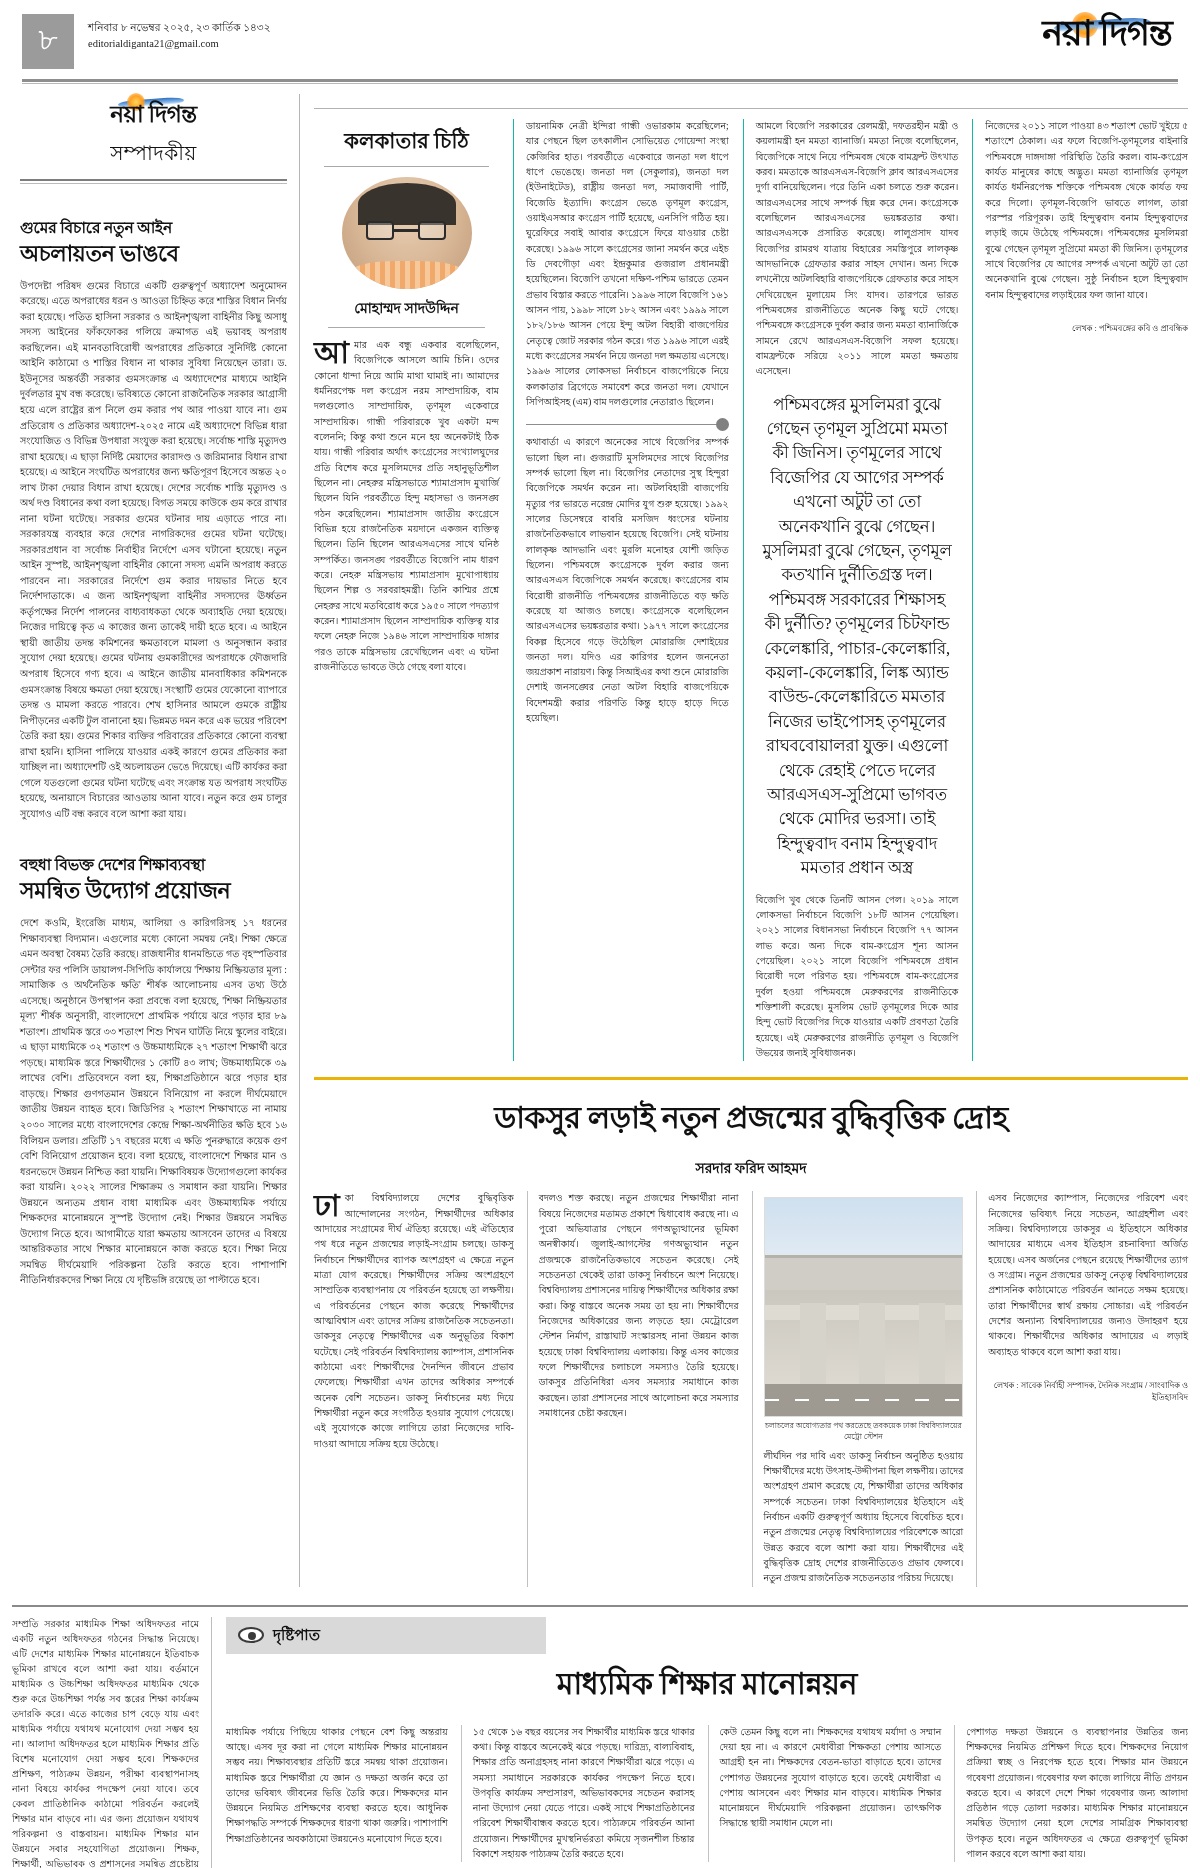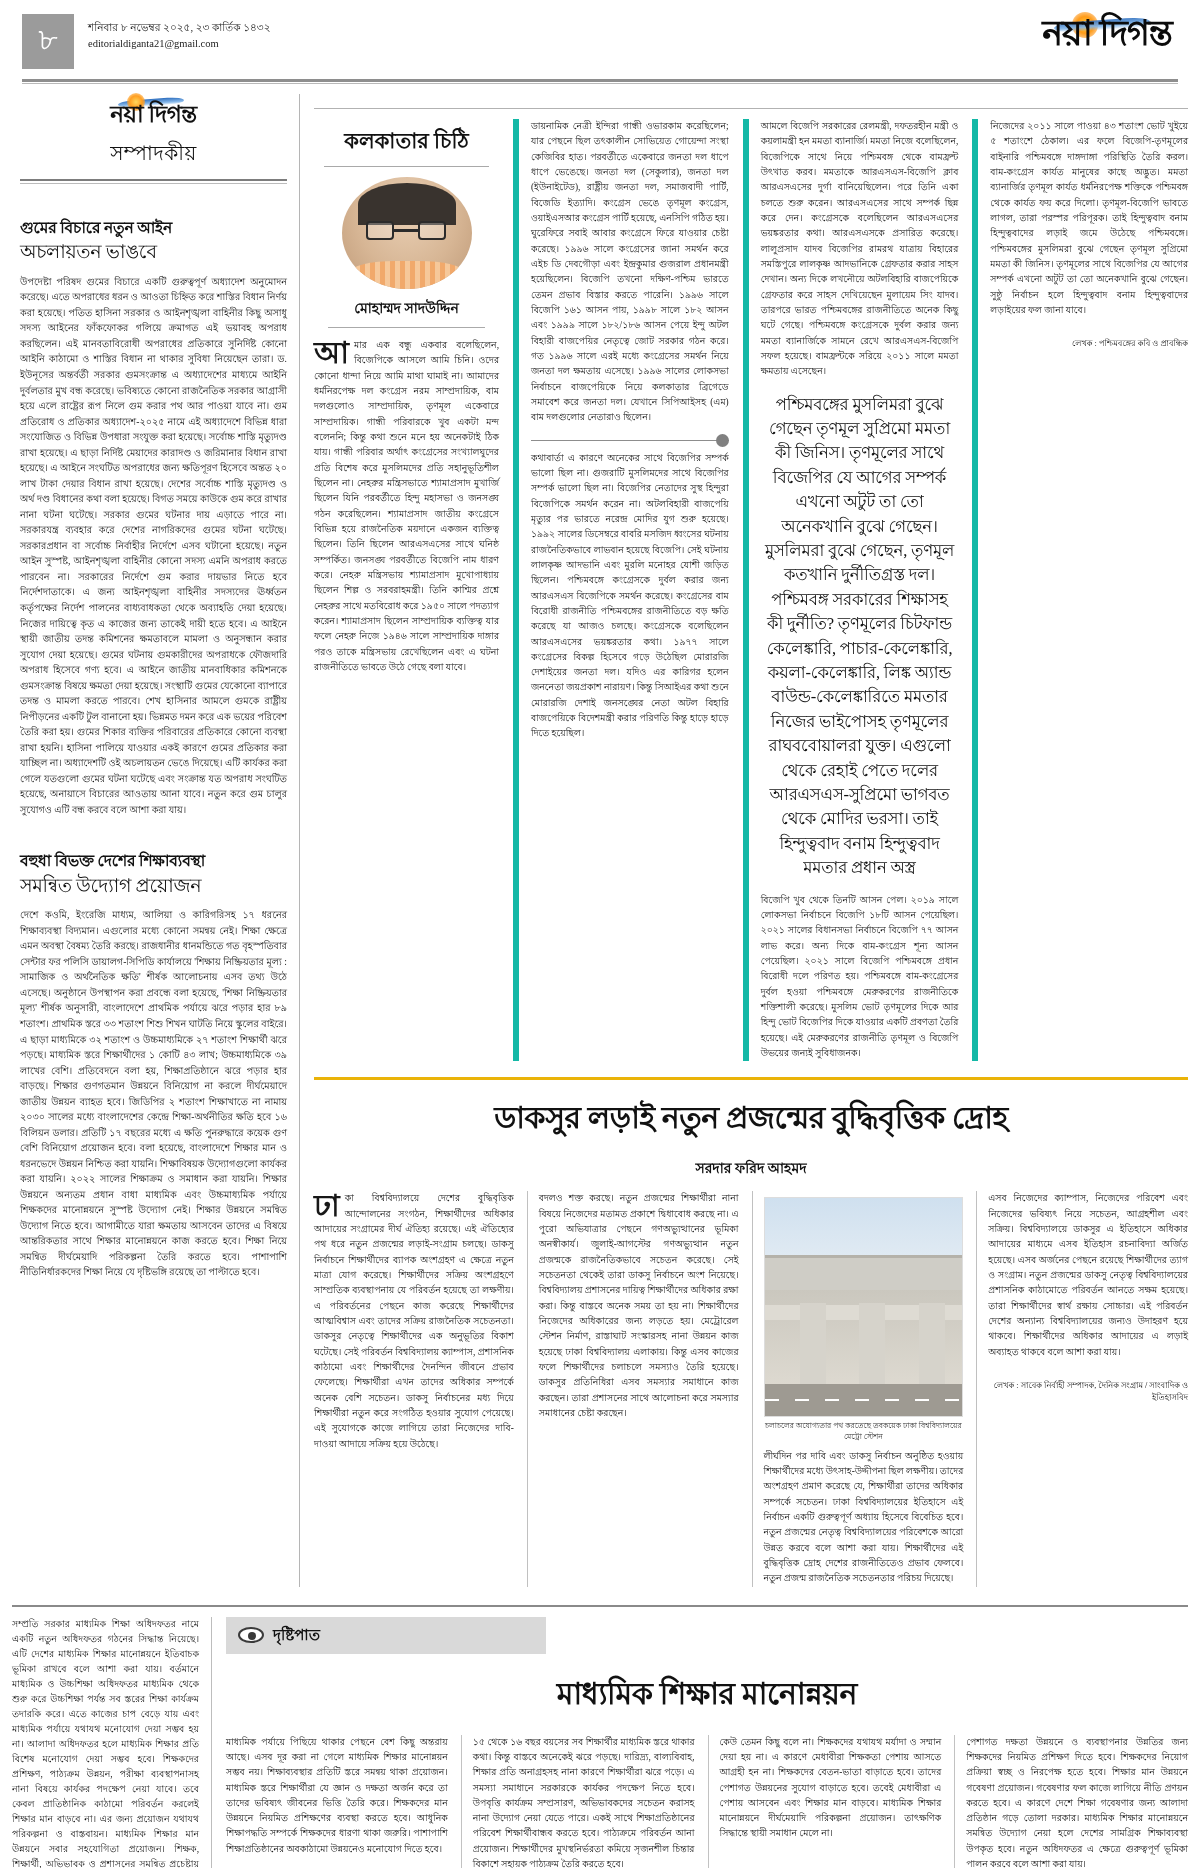--- a/index.html
+++ b/index.html
@@ -51,32 +51,32 @@
   .ed-mini-sw { position:absolute; left:8px; top:3px; width:66px; height:7px; border-radius:50%/100%;
      background:linear-gradient(180deg,#2e6fbf 0%, #8cbcec 65%, rgba(255,255,255,0) 100%); transform:rotate(-4deg); }
   .ed-mini-txt { font-size:23px; font-weight:bold; letter-spacing:-0.5px; position:relative; z-index:2; }
   .ed-sub { font-size:20px; margin-top:3px; letter-spacing:0.5px; }
   .ed-rule { height:2px; background:#7d7d7d; margin:8px 0 0 0; }
   .ed-rule2 { height:1px; background:#bcbcbc; margin-top:2px; }
 
   
   .ed-block { margin-top:34px; }
   .ed-kicker { font-size:15.5px; font-weight:bold; line-height:1.3; letter-spacing:-0.2px; }
-  .ed-title  { font-size:19px; font-weight:normal; line-height:1.3; letter-spacing:-0.3px; margin-top:2px; }
+  .ed-title  { font-size:22px; font-weight:bold; line-height:1.3; letter-spacing:-0.3px; margin-top:2px; }
   .ed-body { font-size:9.6px; line-height:1.62; text-align:justify; margin-top:9px; color:#161616; }
 
   
   .art-head { text-align:right; padding-right:14px; }
   .art-head h1 { margin:0; font-size:33px; font-weight:bold; letter-spacing:-0.5px; line-height:1.2; }
   .art-topline { height:1px; background:#b2b2b2; margin:14px 0 10px 0; }
 
   .main-cols { display:flex; gap:14px; margin-top:8px; }
   .mc { flex:1; }
   .mc.col1 { flex:0 0 185px; }
-  .mc.sep { border-left:6px solid #14b8a6; padding-left:12px; }
+  .mc.sep { border-left:1px solid #14b8a6; padding-left:12px; }
 
   .colname { font-size:21px; font-weight:bold; text-align:center; margin:6px 0 6px 0; }
   .colname-rule { height:1px; background:#a9a9a9; margin:0 10px 10px 10px; }
   .author-photo {
     width:130px; height:112px; margin:0 auto; border-radius:50%;
     background:radial-gradient(ellipse at 50% 30%, #e9cfb4 0%, #d7b695 55%, #bf9a78 100%);
     position:relative; overflow:hidden;
   }
   .ap-hair { position:absolute; left:16px; top:6px; width:98px; height:42px; border-radius:50% 50% 0 0; background:#39332e; }
   .ap-glass-l, .ap-glass-r { position:absolute; top:44px; width:28px; height:19px; border:2.5px solid #2b2b2b; border-radius:4px; background:rgba(255,255,255,.25); }
@@ -119,21 +119,21 @@
 
   
   .band { margin-top:18px; border-top:2px solid #8a8a8a; padding-top:10px; display:flex; }
   .band-left { width:200px; flex:0 0 200px; padding-right:12px; border-right:1px solid #bdbdbd; }
   .band-left .bl-title { font-size:9.4px; line-height:1.6; text-align:justify; }
   .band-right { flex:1; padding-left:14px; }
   .dristi { display:flex; align-items:center; gap:9px; background:#d9d9d9; padding:6px 12px; width:320px; }
   .eye { width:26px; height:16px; border-radius:50%; border:2px solid #3a3a3a; position:relative; background:#fff; }
   .eye::after { content:""; position:absolute; left:8px; top:3px; width:8px; height:8px; border-radius:50%; background:#3a3a3a; }
   .dristi-label { font-size:15px; font-weight:bold; }
-  .band-head { text-align:center; margin-top:16px; }
+  .band-head { text-align:center; margin-top:6px; }
   .band-head h2 { margin:0; font-size:30px; font-weight:bold; letter-spacing:-0.3px; }
   .band-by { text-align:center; font-size:14px; font-weight:bold; margin-top:10px; }
   .bcols { display:flex; gap:13px; margin-top:14px; }
   .bc { flex:1; }
   .bc.sep { border-left:1px solid #c2c2c2; padding-left:11px; }
 </style>
 </head>
 <body>
 
 <div class="page">

